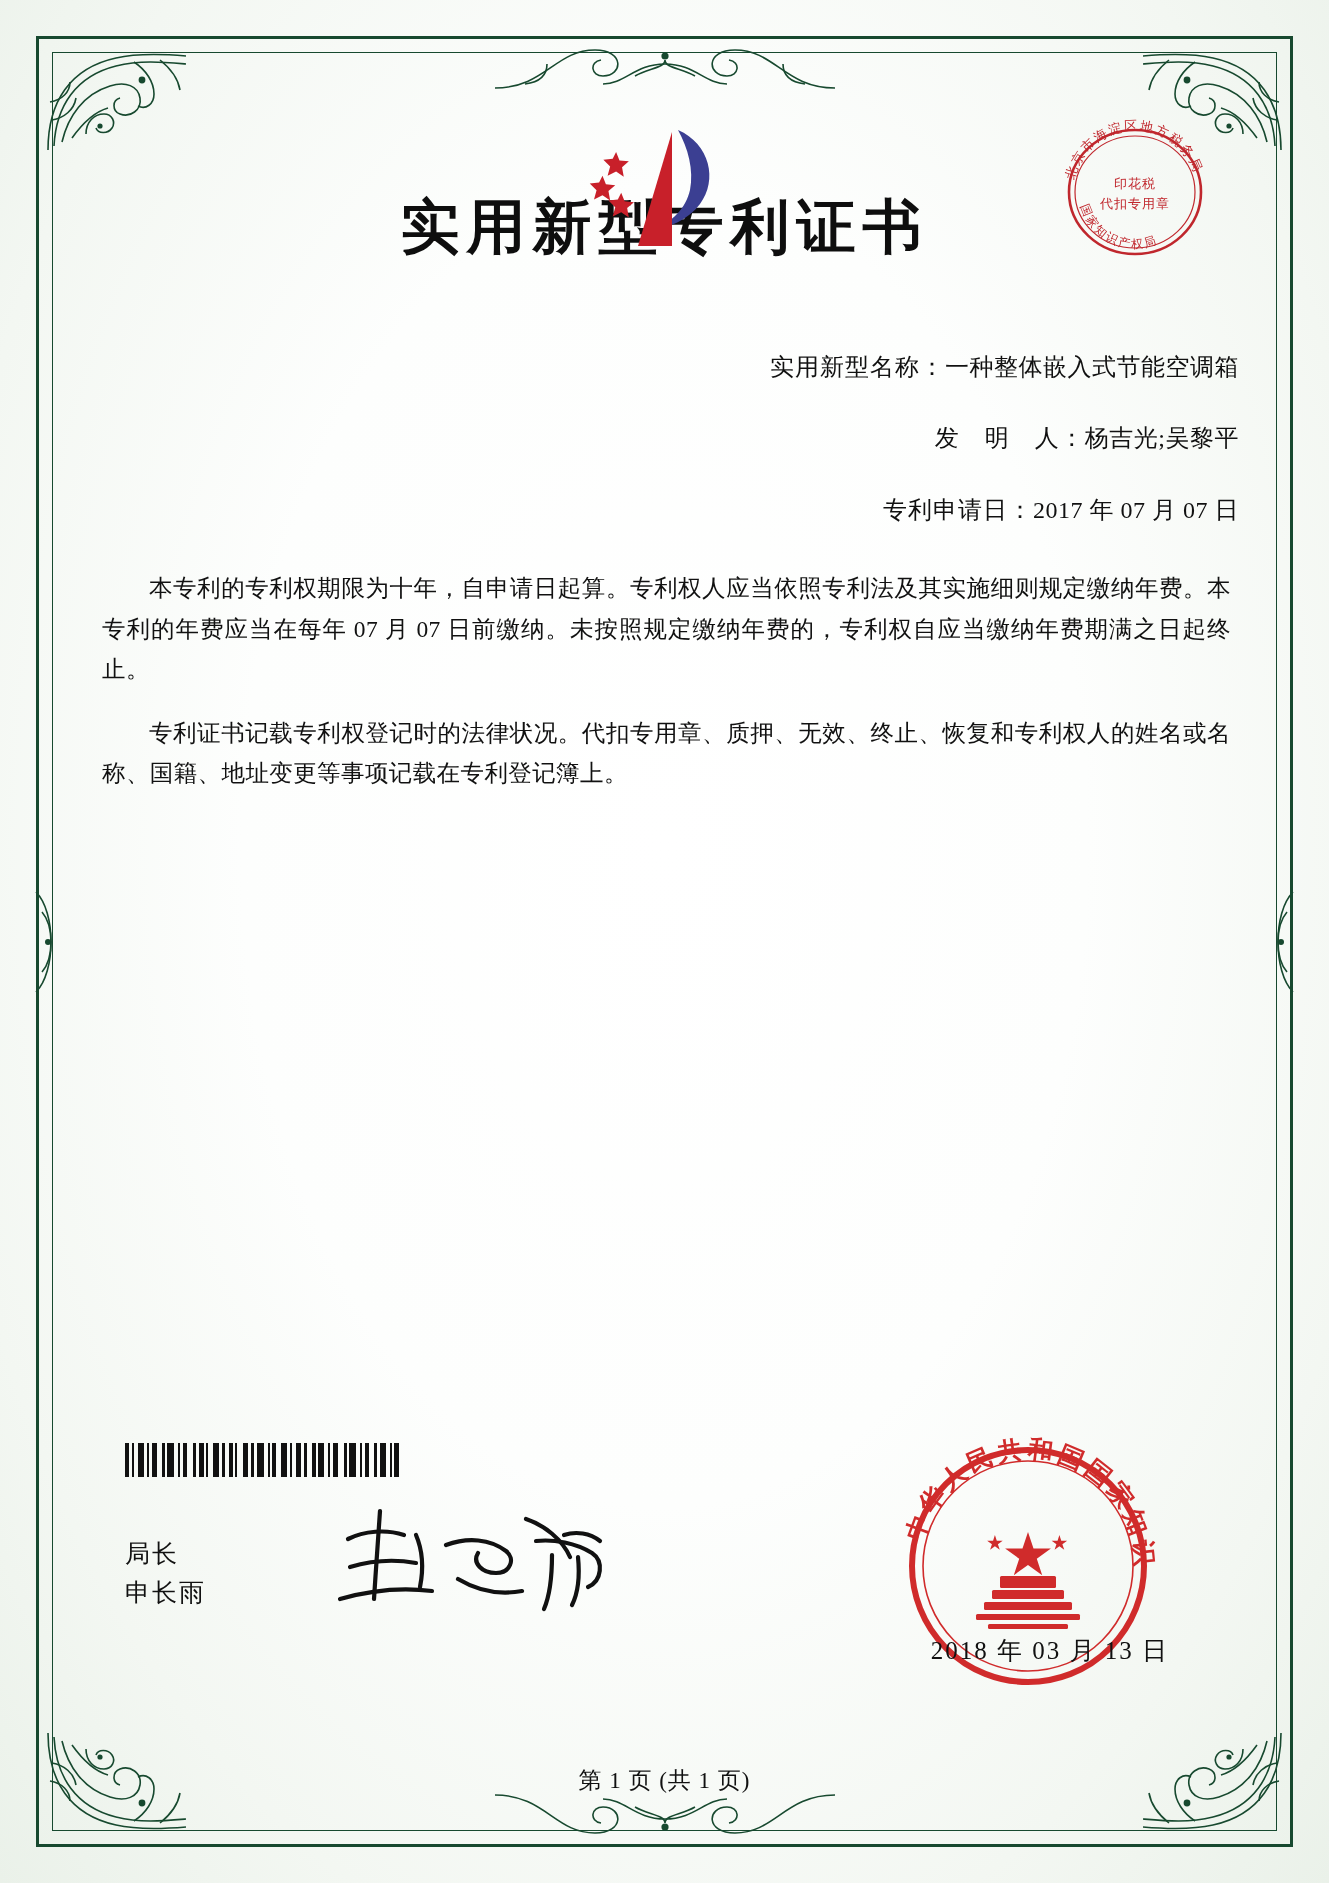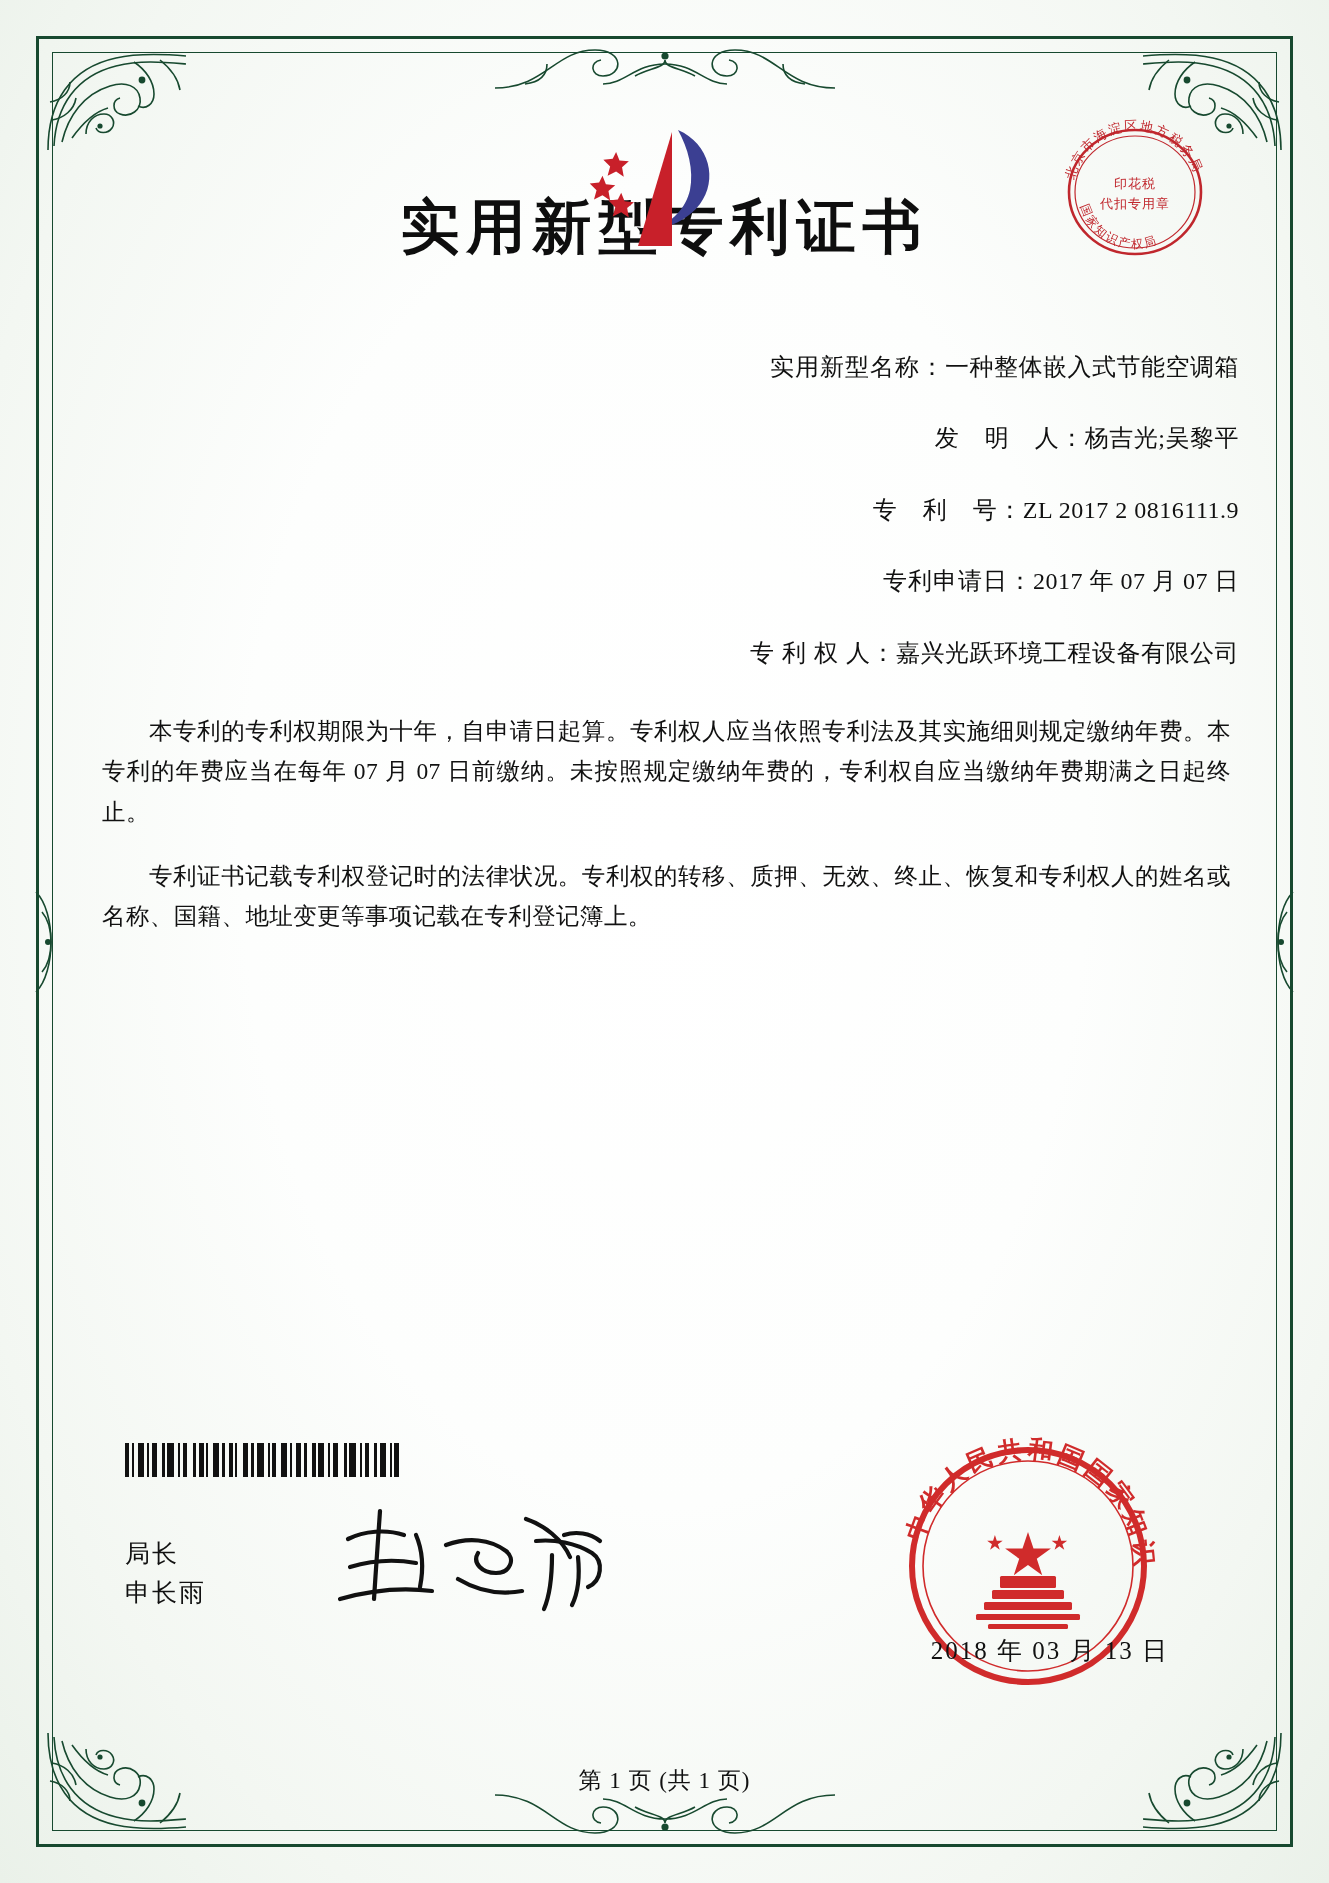--- a/index.html
+++ b/index.html
@@ -373,33 +373,27 @@
     <div class="title">实用新型专利证书</div>
 
     <div class="fields">
       <div class="field">
         <span class="lbl">实用新型名称：</span><span class="val">一种整体嵌入式节能空调箱</span>
       </div>
       <div class="field">
         <span class="lbl">发　明　人：</span><span class="val">杨吉光;吴黎平</span>
       </div>
       <div class="field">
-        <span class="lbl">专　利　号：</span><span class="val">ZL 2017 2 0816111.9</span>
-      </div>
-      <div class="field">
         <span class="lbl">专利申请日：</span><span class="val">2017 年 07 月 07 日</span>
       </div>
-      <div class="field">
-        <span class="lbl">专 利 权 人：</span><span class="val">嘉兴光跃环境工程设备有限公司</span>
-      </div>
     </div>
 
     <div class="paras">
       <p class="para">本专利的专利权期限为十年，自申请日起算。专利权人应当依照专利法及其实施细则规定缴纳年费。本专利的年费应当在每年 07 月 07 日前缴纳。未按照规定缴纳年费的，专利权自应当缴纳年费期满之日起终止。</p>
-      <p class="para">专利证书记载专利权登记时的法律状况。专利权的转移、质押、无效、终止、恢复和专利权人的姓名或名称、国籍、地址变更等事项记载在专利登记簿上。</p>
+      <p class="para">专利证书记载专利权登记时的法律状况。代扣专用章、质押、无效、终止、恢复和专利权人的姓名或名称、国籍、地址变更等事项记载在专利登记簿上。</p>
     </div>
   </div>
 
   <div class="barcode">
     <i style="width:4px"></i>
       <i style="width:3px;background:transparent"></i>
     <i style="width:2px"></i>
       <i style="width:4px;background:transparent"></i>
     <i style="width:6px"></i>
       <i style="width:3px;background:transparent"></i>

